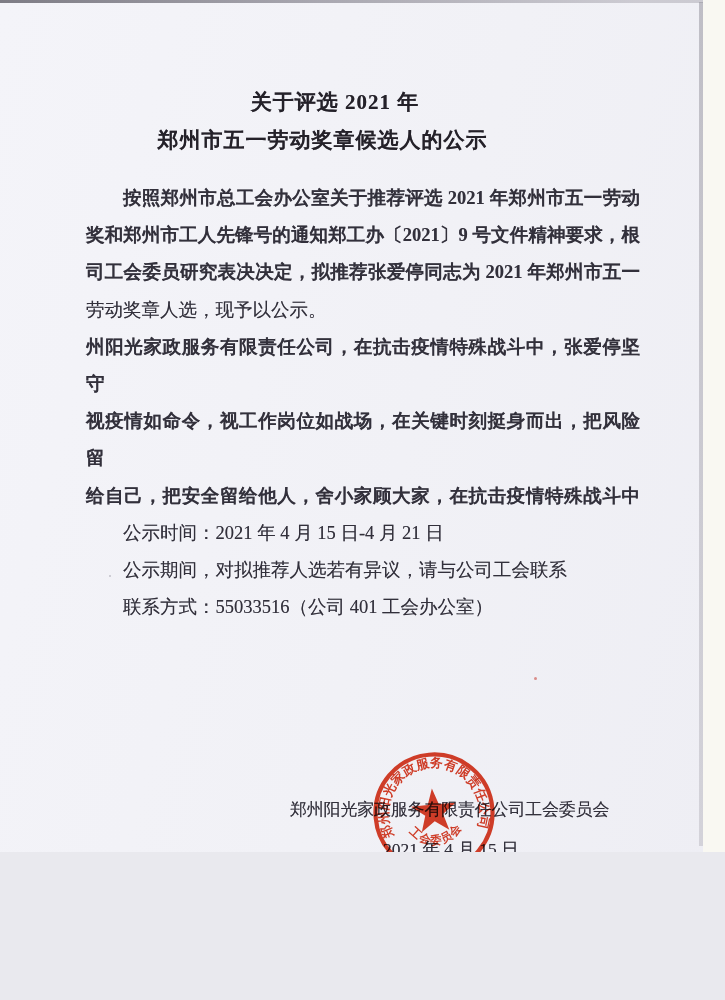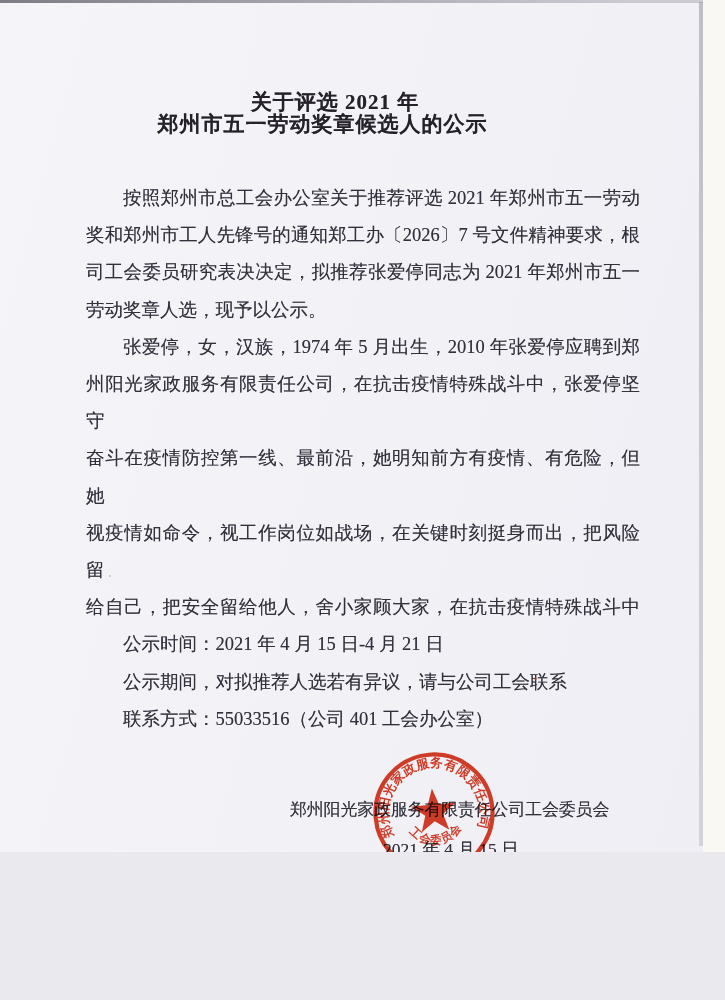--- a/index.html
+++ b/index.html
@@ -36,28 +36,28 @@
     background: #c9b6bd; opacity: .55;
   }
   
   .title {
     position: absolute; margin: 0; left: 0; width: 670px;
     text-align: center; font-weight: bold; color: #242129;
     font-size: 21px; letter-spacing: 1px;
     text-shadow: 0 0 .6px rgba(36,33,41,.55);
   }
   .t1 { top: 88px; }
-  .t2 { top: 110px; width: 645px; }
+  .t2 { top: 126px; width: 645px; }
   .body-block {
     position: absolute; top: 180px; left: 86px; width: 554px;
     font-size: 18.5px; line-height: 37.2px; color: #32303b;
     text-shadow: 0 0 .5px rgba(50,48,60,.5);
   }
   .ln { white-space: nowrap; }
-  .ln.j { white-space: normal; text-align: justify; text-align-last: justify; text-justify: inter-character; }
+  .ln.j { white-space: normal; text-align: justify; text-align-last: justify; text-justify: inter-character; font-weight: bold; }
   .ln.ind { text-indent: 37px; }
   .signature {
     position: absolute; top: 798px; left: 290px; width: 330px;
     font-size: 17px; letter-spacing: -.2px; color: #33313c;
     text-shadow: 0 0 .5px rgba(50,48,60,.5); white-space: nowrap;
   }
   .date {
     position: absolute; top: 837px; left: 383px;
     font-size: 17.5px; color: #33313c;
     text-shadow: 0 0 .5px rgba(50,48,60,.5); white-space: nowrap;
@@ -86,26 +86,24 @@
   <div class="right-strip"></div>
   <div class="edge-right"></div>
   <div class="bottom-strip"></div>
   <div class="edge-bottom"></div>
 
   <h1 class="title t1">关于评选 2021 年</h1>
   <h1 class="title t2">郑州市五一劳动奖章候选人的公示</h1>
 
   <div class="body-block">
     <div class="ln ind j">按照郑州市总工会办公室关于推荐评选 2021 年郑州市五一劳动</div>
-    <div class="ln j">奖和郑州市工人先锋号的通知郑工办〔2026〕7 号文件精神要求，根</div>
+    <div class="ln j">奖和郑州市工人先锋号的通知郑工办〔2021〕9 号文件精神要求，根</div>
     <div class="ln j">司工会委员研究表决决定，拟推荐张爱停同志为 2021 年郑州市五一</div>
     <div class="ln">劳动奖章人选，现予以公示。</div>
-    <div class="ln ind j">张爱停，女，汉族，1974 年 5 月出生，2010 年张爱停应聘到郑</div>
     <div class="ln j">州阳光家政服务有限责任公司，在抗击疫情特殊战斗中，张爱停坚守</div>
-    <div class="ln j">奋斗在疫情防控第一线、最前沿，她明知前方有疫情、有危险，但她</div>
     <div class="ln j">视疫情如命令，视工作岗位如战场，在关键时刻挺身而出，把风险留</div>
     <div class="ln j">给自己，把安全留给他人，舍小家顾大家，在抗击疫情特殊战斗中</div>
     <div class="ln ind">公示时间：2021 年 4 月 15 日-4 月 21 日</div>
     <div class="ln ind">公示期间，对拟推荐人选若有异议，请与公司工会联系</div>
     <div class="ln ind">联系方式：55033516（公司 401 工会办公室）</div>
   </div>
 
   <div class="signature">郑州阳光家政服务有限责任公司工会委员会</div>
   <div class="date">2021 年 4 月 15 日</div>
 

